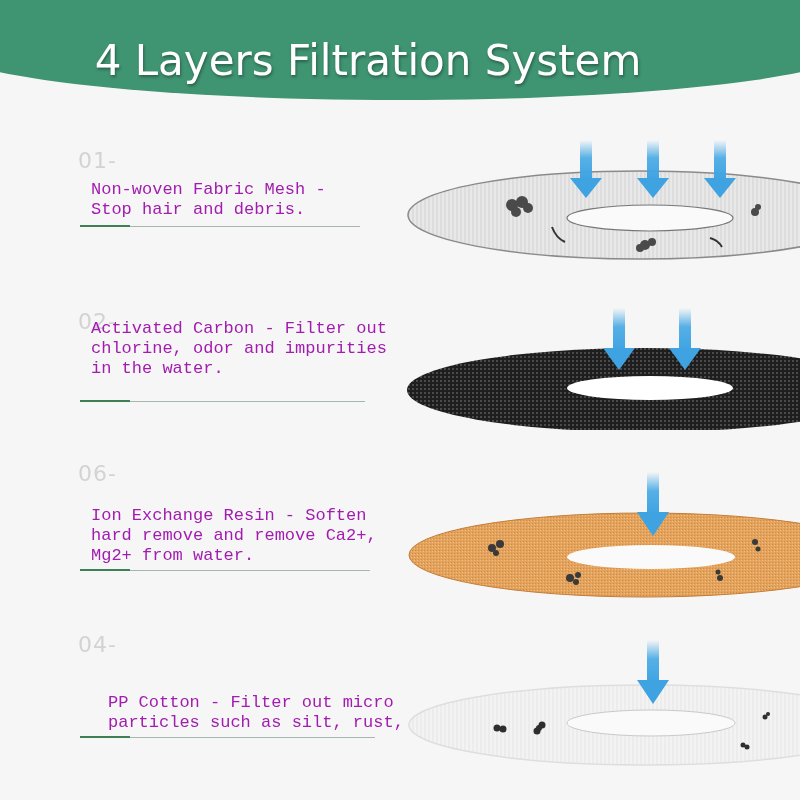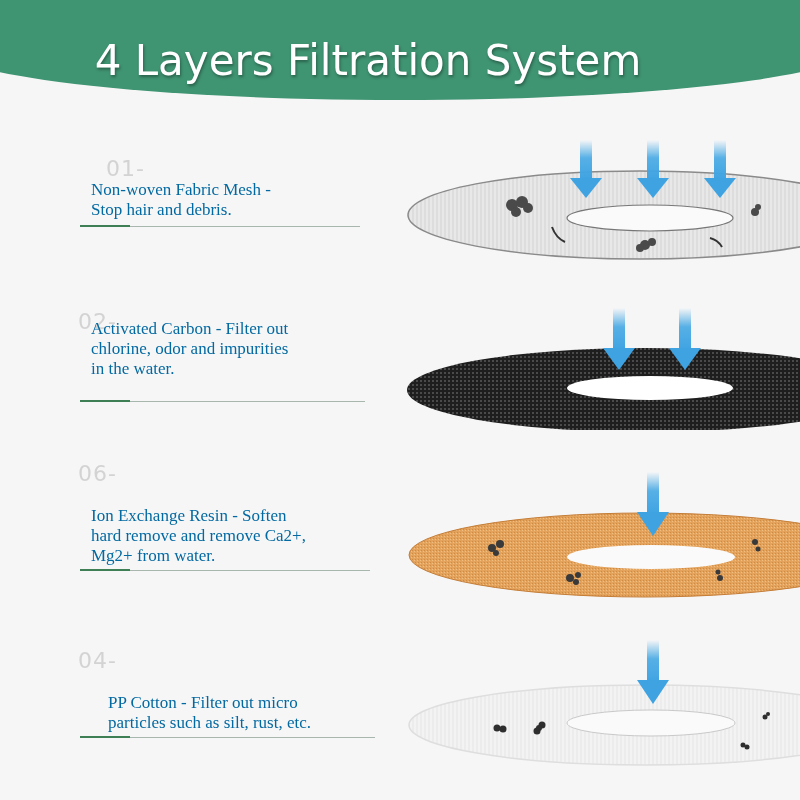--- a/index.html
+++ b/index.html
@@ -23,22 +23,22 @@
       text-shadow: 1px 2px 3px rgba(0,0,0,0.35);
     }
     .layer { position: absolute; left: 0; width: 800px; }
     .num {
       position: absolute; left: 78px;
       font-family: "DejaVu Sans", sans-serif;
       font-size: 22px; color: #d3d3d3; letter-spacing: 1px;
     }
     .desc {
       position: absolute; left: 91px;
-      font-family: Liberation Serif, serif;
-      font-size: 17px; line-height: 20px; color: #0369a1;
+      font-family: Liberation Mono, monospace;
+      font-size: 17px; line-height: 20px; color: #a21caf;
       white-space: pre;
     }
     .rule {
       position: absolute; left: 80px; height: 1px;
       background: #a7b7ae;
     }
     .rule .accent {
       position: absolute; left: 0; top: -1px; width: 50px; height: 2px;
       background: #3f7f56;
     }
@@ -71,21 +71,21 @@
       <rect x="2" y="1" width="1" height="1" fill="#f0be80"></rect>
     </pattern>
     <pattern id="cotton" width="4" height="6" patternUnits="userSpaceOnUse">
       <rect width="4" height="6" fill="#f3f3f3"></rect>
       <line x1="1" y1="0" x2="1" y2="6" stroke="#e6e6e6" stroke-width="1"></line>
     </pattern>
   </defs>
 </svg>
 
 <div class="layer" style="top:0;">
-  <div class="num" style="top:156px;margin-left:28px;">01-</div>
+  <div class="num" style="top:148px;">01-</div>
   <div class="desc" style="top:180px;">Non-woven Fabric Mesh -
 Stop hair and debris.</div>
   <div class="rule" style="top:226px; width:280px;">
       <div class="accent"></div>
     </div>
   <svg class="disc" style="left:400px; top:130px;" width="400" height="140">
     <ellipse cx="240" cy="85" rx="232" ry="44" fill="url(#fabric)" stroke="#8a8a8a" stroke-width="1.5"></ellipse>
     <ellipse cx="250" cy="88" rx="83" ry="13" fill="#fafafa" stroke="#777" stroke-width="1.2"></ellipse>
     <g fill="#4a4a4a">
       <circle cx="112" cy="75" r="6"></circle>
@@ -167,21 +167,21 @@
     <g>
       <g>
           <rect x="247" y="12" width="12" height="42" fill="url(#arrowGrad)"></rect>
           <polygon points="237,52 269,52 253,76" fill="#3fa3e2"></polygon>
         </g>
     </g>
   </svg>
 </div>
 
 <div class="layer" style="top:0;">
-  <div class="num" style="top:648px;text-align:center;">04-</div>
+  <div class="num" style="top:632px;text-align:center;">04-</div>
   <div class="desc" style="top:693px;margin-left:17px;">PP Cotton - Filter out micro
 particles such as silt, rust, etc.</div>
   <div class="rule" style="top:737px; width:295px;">
       <div class="accent"></div>
     </div>
   <svg class="disc" style="left:400px; top:630px;" width="400" height="170">
     <ellipse cx="245" cy="95" rx="236" ry="40" fill="url(#cotton)" stroke="#dedede" stroke-width="1.5"></ellipse>
     <ellipse cx="251" cy="93" rx="84" ry="13" fill="#fafafa" stroke="#c9c9c9" stroke-width="1"></ellipse>
     <g fill="#2e2e2e">
       <circle cx="97" cy="98" r="3.5"></circle>

